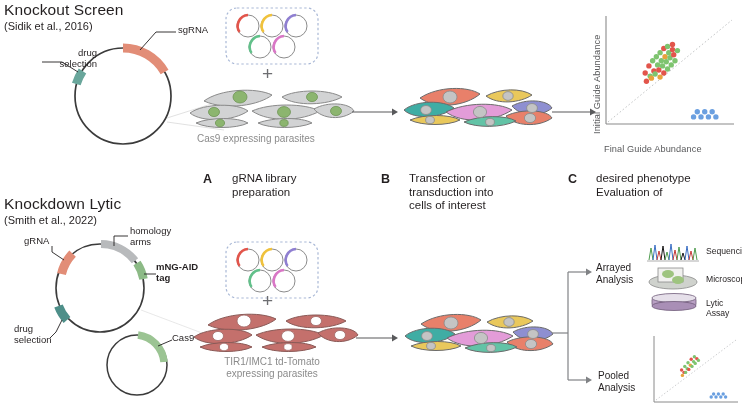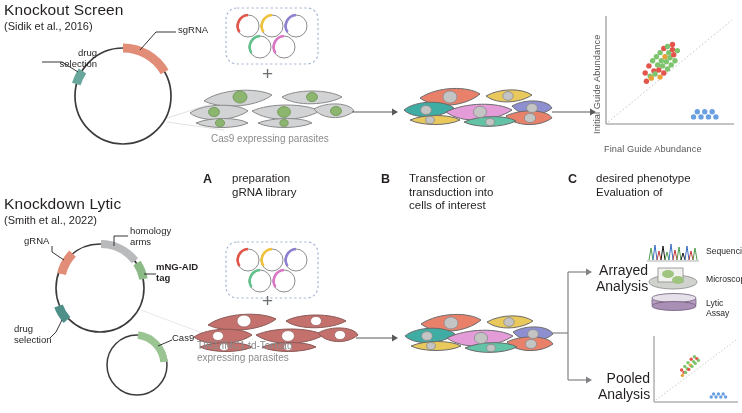--- a/index.html
+++ b/index.html
@@ -8,21 +8,21 @@
   .abs{position:absolute;}
   .ttl{font-size:15.5px;color:#231f20;letter-spacing:.1px;line-height:1.05;}
   .sub{font-size:11px;color:#231f20;line-height:1.1;}
   .lbl{font-size:9.5px;color:#231f20;line-height:1.12;}
   .glbl{font-size:10px;color:#8b8b8b;line-height:1.15;}
   .panel-letter{font-size:12.5px;font-weight:bold;color:#231f20;}
   .panel-text{font-size:11.5px;color:#231f20;line-height:1.18;}
   .ax-lbl{font-size:9.2px;color:#58595b;letter-spacing:.1px;text-align:right;}
   .ax-lbl-v{font-size:9.2px;color:#58595b;letter-spacing:.1px;
             transform:rotate(-90deg);transform-origin:left top;white-space:nowrap;}
-  .an-lbl{font-size:14px;color:#231f20;line-height:1.15;text-align:right;}
+  .an-lbl{font-size:10px;color:#231f20;line-height:1.15;}
   .an-item{font-size:8.6px;color:#231f20;}
   svg{display:block;overflow:visible;}
   .plus{font-size:19px;color:#6d6e71;font-weight:300;}
 </style>
 </head>
 <body>
 
 <div class="abs ttl" style="left:4px;top:2px;">Knockout Screen</div>
 <div class="abs sub" style="left:4px;top:20px;">(Sidik et al., 2016)</div>
 
@@ -80,21 +80,21 @@
     <ellipse cx="54" cy="14" rx="7" ry="6"></ellipse>
     <ellipse cx="126" cy="14" rx="5.5" ry="4.6"></ellipse>
     <ellipse cx="28" cy="29" rx="5.5" ry="4.6"></ellipse>
     <ellipse cx="98" cy="29" rx="6.5" ry="5.4"></ellipse>
     <ellipse cx="150" cy="28" rx="5.5" ry="4.6"></ellipse>
     <ellipse cx="34" cy="40" rx="4.6" ry="3.8"></ellipse>
     <ellipse cx="98" cy="40" rx="4.2" ry="3.4"></ellipse>
   </g>
 </svg>
 </div>
-<div class="abs glbl" style="left:211px;top:133px;">Cas9 expressing parasites</div>
+<div class="abs glbl" style="left:197px;top:133px;">Cas9 expressing parasites</div>
 
 <div class="abs" style="left:352px;top:105px;">
 <svg width="48" height="14" viewBox="0 0 48 14">
   <line x1="0" y1="7" x2="40" y2="7" stroke="#58595b" stroke-width="1.2"></line>
   <path d="M40 3.4 L46 7 L40 10.6 Z" fill="#58595b"></path>
 </svg>
 </div>
 
 <div class="abs" style="left:402px;top:82px;">
 <svg width="152" height="50" viewBox="0 0 152 50">
@@ -173,22 +173,22 @@
       </g>
   </svg>
 </div>
 <div class="abs ax-lbl" style="left:604px;top:144px;">Final Guide Abundance</div>
 <div class="abs" style="left:590px;top:16px;height:120px;width:14px;">
   <div class="ax-lbl-v" style="position:absolute;left:2px;top:118px;">Initial Guide Abundance</div>
 </div>
 
 <div class="abs panel-letter" style="left:203px;top:172px;">A</div>
 <div class="abs panel-text" style="left:232px;top:172px;width:130px;">
+  <div>gRNA library</div>
   <div>preparation</div>
-  <div>gRNA library</div>
 </div>
 
 <div class="abs panel-letter" style="left:381px;top:172px;">B</div>
 <div class="abs panel-text" style="left:409px;top:172px;width:140px;">
   <div>Transfection or</div>
   <div>transduction into</div>
   <div>cells of interest</div>
 </div>
 
 <div class="abs panel-letter" style="left:568px;top:172px;">C</div>
@@ -275,21 +275,21 @@
     <ellipse cx="54" cy="12" rx="7" ry="6"></ellipse>
     <ellipse cx="126" cy="12" rx="5.5" ry="4.6"></ellipse>
     <ellipse cx="28" cy="27" rx="5.5" ry="4.6"></ellipse>
     <ellipse cx="98" cy="27" rx="6.5" ry="5.4"></ellipse>
     <ellipse cx="150" cy="26" rx="5.5" ry="4.6"></ellipse>
     <ellipse cx="34" cy="38" rx="4.6" ry="3.8"></ellipse>
     <ellipse cx="98" cy="38" rx="4.2" ry="3.4"></ellipse>
   </g>
 </svg>
 </div>
-<div class="abs glbl" style="left:197px;top:340px;text-align:left;width:150px;">
+<div class="abs glbl" style="left:197px;top:356px;text-align:center;width:150px;">
   <div>TIR1/IMC1 td-Tomato</div>
   <div>expressing parasites</div>
 </div>
 
 <div class="abs" style="left:356px;top:331px;">
 <svg width="44" height="14" viewBox="0 0 44 14">
   <line x1="0" y1="7" x2="36" y2="7" stroke="#58595b" stroke-width="1.2"></line>
   <path d="M36 3.4 L42 7 L36 10.6 Z" fill="#58595b"></path>
 </svg>
 </div>

